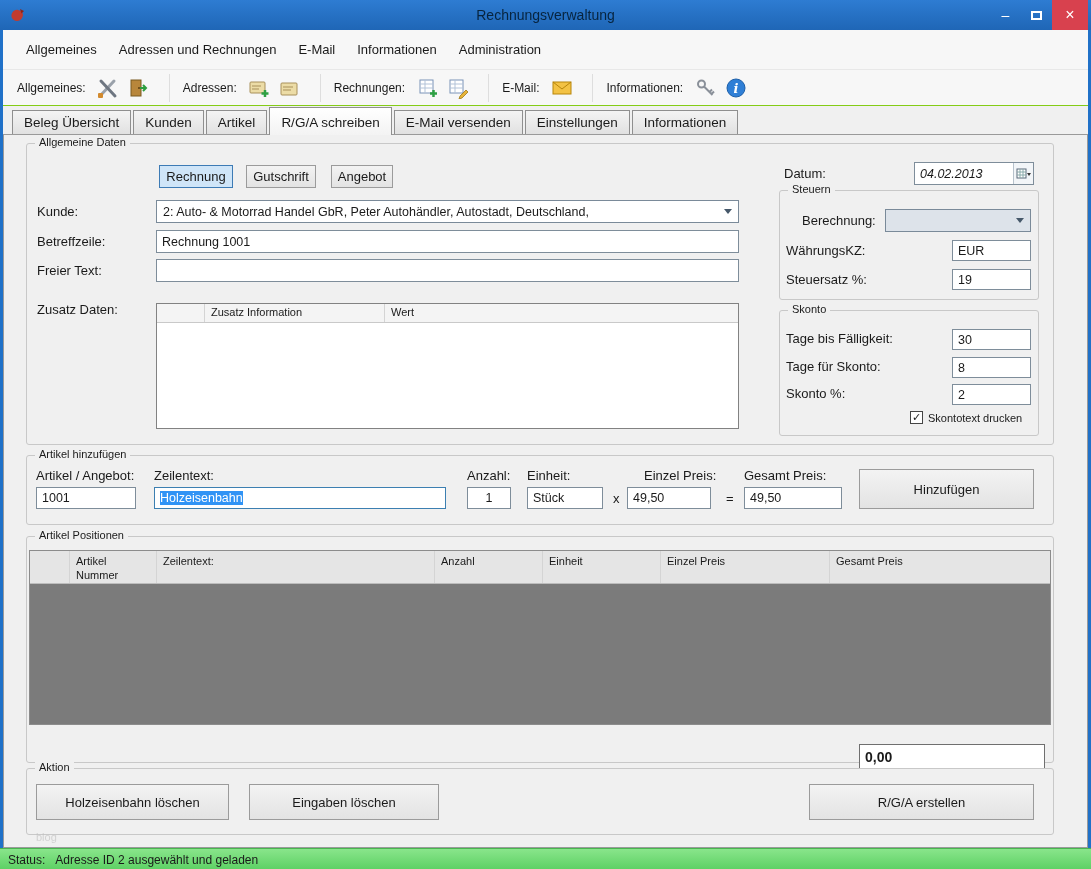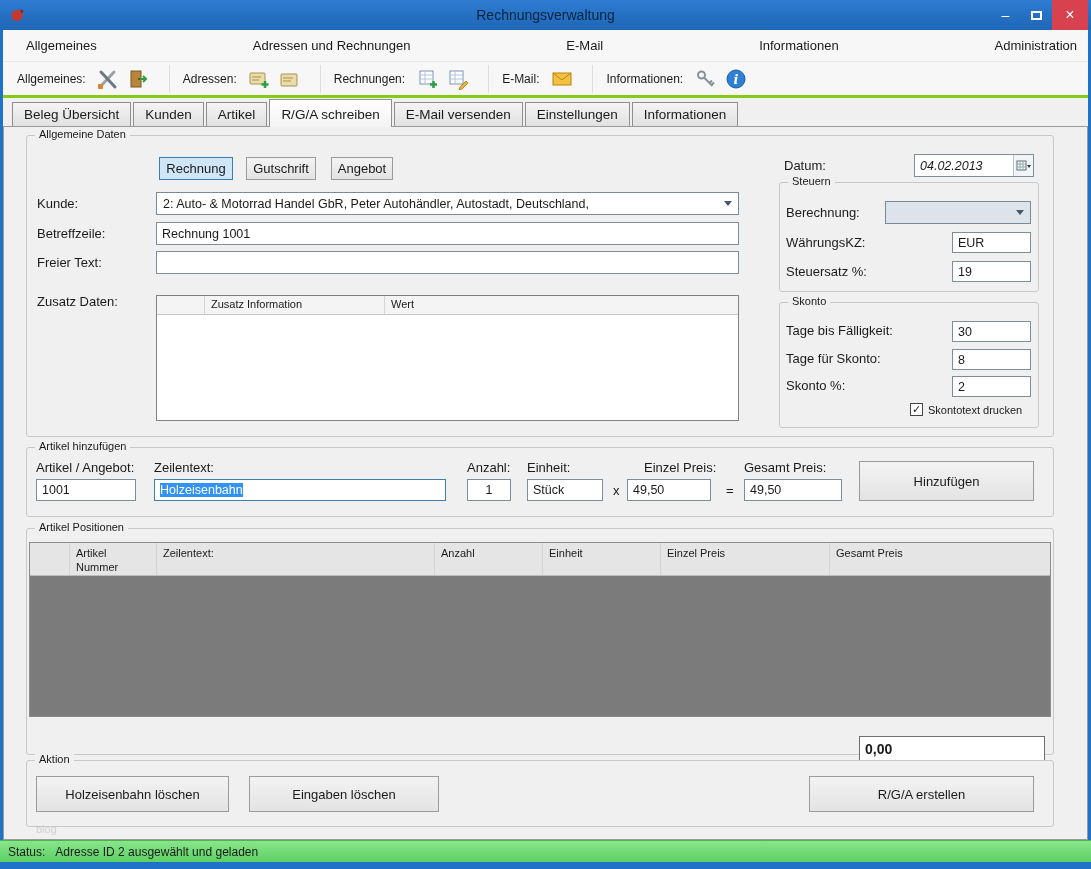--- a/index.html
+++ b/index.html
@@ -9,25 +9,25 @@
   
   .titlebar { position:relative; height:30px; margin:0 -3px; background:linear-gradient(#2e7cd2,#1f66b6); display:flex; align-items:center; padding:0 8px; }
   .title-text { position:absolute; left:0; right:0; text-align:center; font-size:14px; color:#07243e; }
   .app-icon { width:18px; height:18px; z-index:1; }
   .win-controls { position:absolute; right:3px; top:0; height:100%; display:flex; z-index:2; }
   .win-btn { width:31px; display:flex; align-items:center; justify-content:center; color:#fff; font-size:14px; cursor:default; }
   .win-btn.close { background:#d8414e; width:36px; font-size:16px; }
   .max-glyph { width:11px; height:9px; border:2px solid #fff; }
 
   
-  .menubar { height:32px; background:#f7f7f7; border-bottom:1px solid #e8e8e8; display:flex; align-items:center; padding-left:12px;justify-content:space-between; }
+  .menubar { height:40px; background:#f7f7f7; border-bottom:1px solid #e8e8e8; display:flex; align-items:center; padding-left:12px; }
   .menu-item { padding:5px 11px; font-size:13px; white-space:nowrap; }
 
   
-  .toolbar { height:36px; background:#f7f7f7; border-bottom:3px solid #84cc16; display:flex; align-items:center; padding-left:14px; }
+  .toolbar { height:36px; background:#f7f7f7; border-bottom:1px solid #84cc16; display:flex; align-items:center; padding-left:14px; }
   .tb-group { display:flex; align-items:center; height:28px; padding-right:13px; margin-right:13px; border-right:1px solid #dedede; }
   .tb-group:last-child { border-right:none; }
   .tb-label { font-size:12px; margin-right:10px; white-space:nowrap; }
   .tb-icon { width:25px; height:25px; margin-right:5px; display:flex; align-items:center; justify-content:center; }
 
   
   .tabbar { position:relative; z-index:2; height:28px; background:#f0f0f0; display:flex; align-items:flex-end; padding-left:9px; }
   .tab { height:24px; padding:4px 11px 0; font-size:13.5px; background:linear-gradient(#f4f4f4,#e1e1e1); border:1px solid #8f8f8f; border-bottom:none; margin-right:2px; white-space:nowrap; }
   .tab.active { height:28px; background:linear-gradient(#ffffff,#f3f3f3); margin-bottom:-1px; padding-top:7px; }
 
@@ -69,21 +69,21 @@
   .zhead > div { padding:2px 6px; border-right:1px solid #d4d4d4; overflow:hidden; white-space:nowrap; }
   .zc0 { width:48px; } .zc1 { width:180px; } .zc2 { flex:1; border-right:none !important; }
   .zbody { height:105px; background:#fff; }
 
   #lbl-datum { left:757px; top:22px; }
   #fld-datum { left:887px; top:18px; width:120px; height:23px; padding:0; }
   #fld-datum .fld-text { flex:1; padding:2px 5px;font-style:italic; }
   #fld-datum .cal-btn { width:20px; height:100%; display:flex; align-items:center; justify-content:center; border-left:1px solid #b7c2cc; background:#f2f5f8; }
 
   #grp-steuern { left:752px; top:46px; width:260px; height:110px; }
-  #lbl-berechnung { left:6px; top:22px;text-align:center; }
+  #lbl-berechnung { left:22px; top:22px;text-align:center; }
   #sel-berechnung { left:105px; top:18px; width:146px; height:23px; }
   #lbl-waehrung   { left:6px; top:52px; }
   #inp-waehrung   { left:172px; top:49px; width:79px; height:21px; }
   #lbl-steuersatz { left:6px; top:81px; }
   #inp-steuersatz { left:172px; top:78px; width:79px; height:21px; }
 
   #grp-skonto { left:752px; top:166px; width:260px; height:126px; }
   #lbl-faell      { left:6px; top:20px; }
   #inp-faell      { left:172px; top:18px; width:79px; height:21px; }
   #lbl-tageskonto { left:6px; top:48px; }

